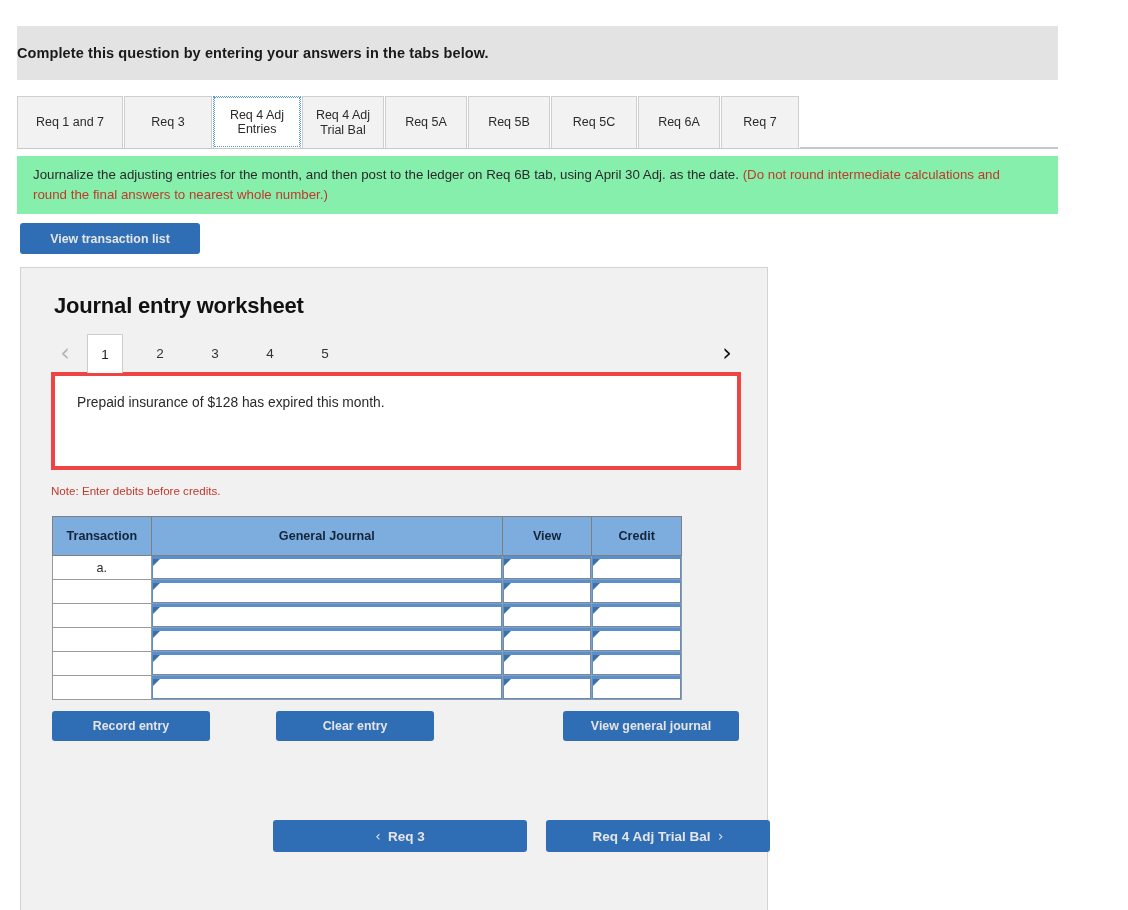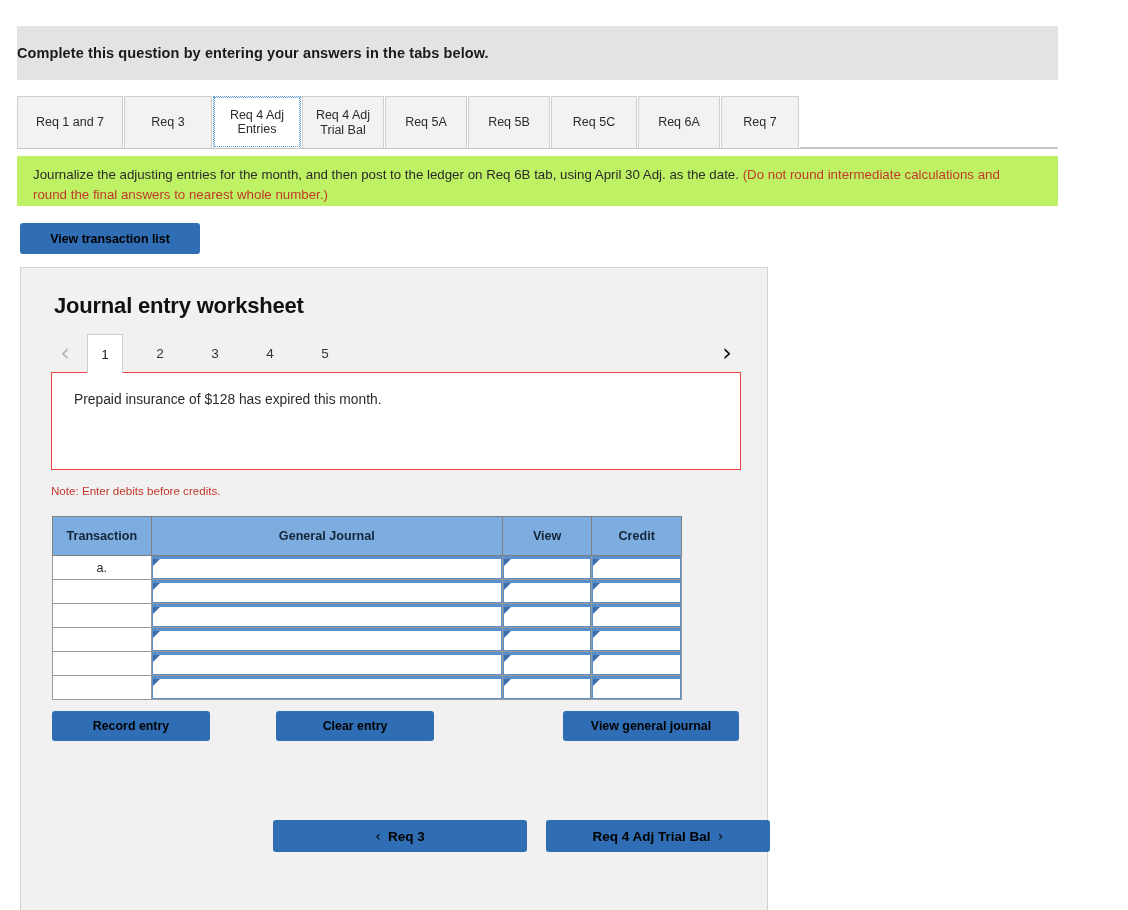--- a/index.html
+++ b/index.html
@@ -95,33 +95,33 @@
   }
   .tab-fill {
     flex: 1 1 auto;
     border-bottom: 1px solid #c8c8c8;
   }
 
   
   .instr-banner {
     position: absolute;
     left: 17px; top: 156px;
-    width: 1041px; height: 50px;
-    background: #bef264;
+    width: 1041px; height: 58px;
+    background: #86efac;
     padding: 9px 28px 0 16px;
     font-size: 13.3px;
     line-height: 1.5;
     color: #2a2a2a;
   }
   .instr-red { color: #c0392b; }
 
   
   .btn-blue {
     background: #2f6eb5;
-    color: #000000;
+    color: #e5e5e5;
     border: none;
     border-radius: 3px;
     font-family: "Liberation Sans", sans-serif;
     font-weight: bold;
     font-size: 12.4px;
     cursor: pointer;
     padding: 0;
   }
   .view-txn-btn {
     position: absolute;
@@ -186,21 +186,21 @@
   .pg-pos-2 { left: 146px; }
   .pg-pos-3 { left: 201px; }
   .pg-pos-4 { left: 256px; }
 
   
   .desc-box {
     position: absolute;
     left: 30px; top: 104px;
     width: 690px; height: 98px;
     background: #ffffff;
-    border: 1px solid #ef4444;
+    border: 4px solid #ef4444;
     padding: 19px 22px;
     font-size: 13.8px;
     color: #2a2a2a;
   }
 
   
   .note {
     position: absolute;
     left: 30px; top: 216px;
     font-size: 11.6px;

